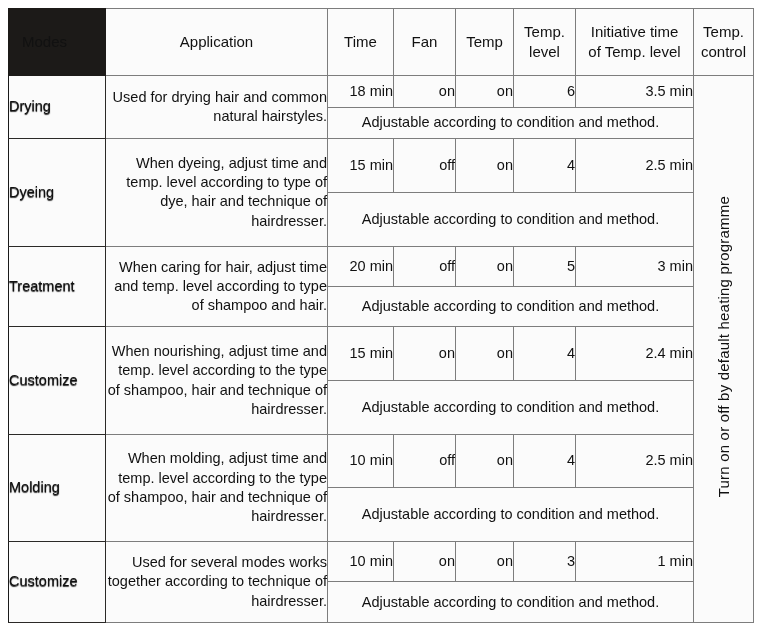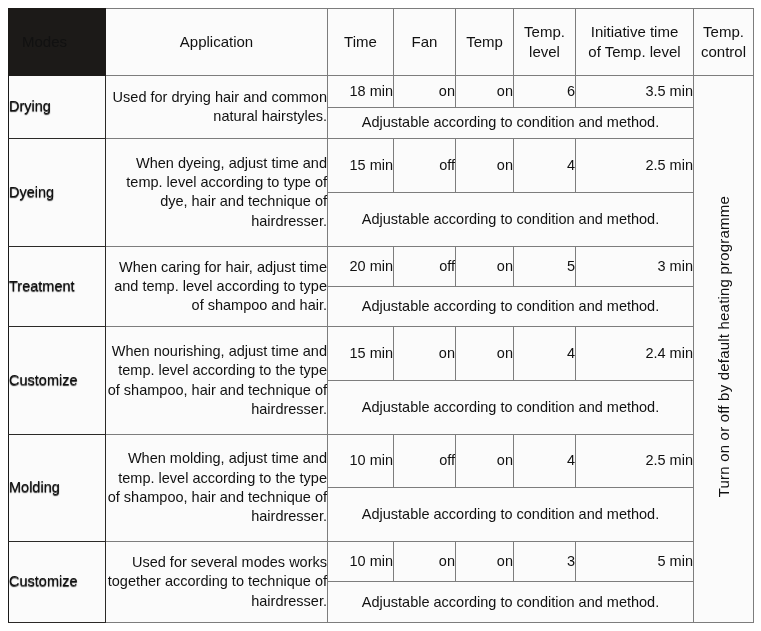--- a/index.html
+++ b/index.html
@@ -258,21 +258,21 @@
 
     <tr>
       <td class="mode-cell noise" rowspan="2" style="height:44px">
         <span class="mode-label">Customize</span>
       </td>
       <td class="app-cell" rowspan="2">Used for several modes works together according to technique of hairdresser.</td>
       <td class="val">10 min</td>
       <td class="val">on</td>
       <td class="val">on</td>
       <td class="val">3</td>
-      <td class="val">5 min</td>
+      <td class="val">1 min</td>
     </tr>
     <tr>
       <td class="note" colspan="5">Adjustable according to condition and method.</td>
     </tr>
 
   </tbody>
     </table>
 </div>
 
 </body></html>

